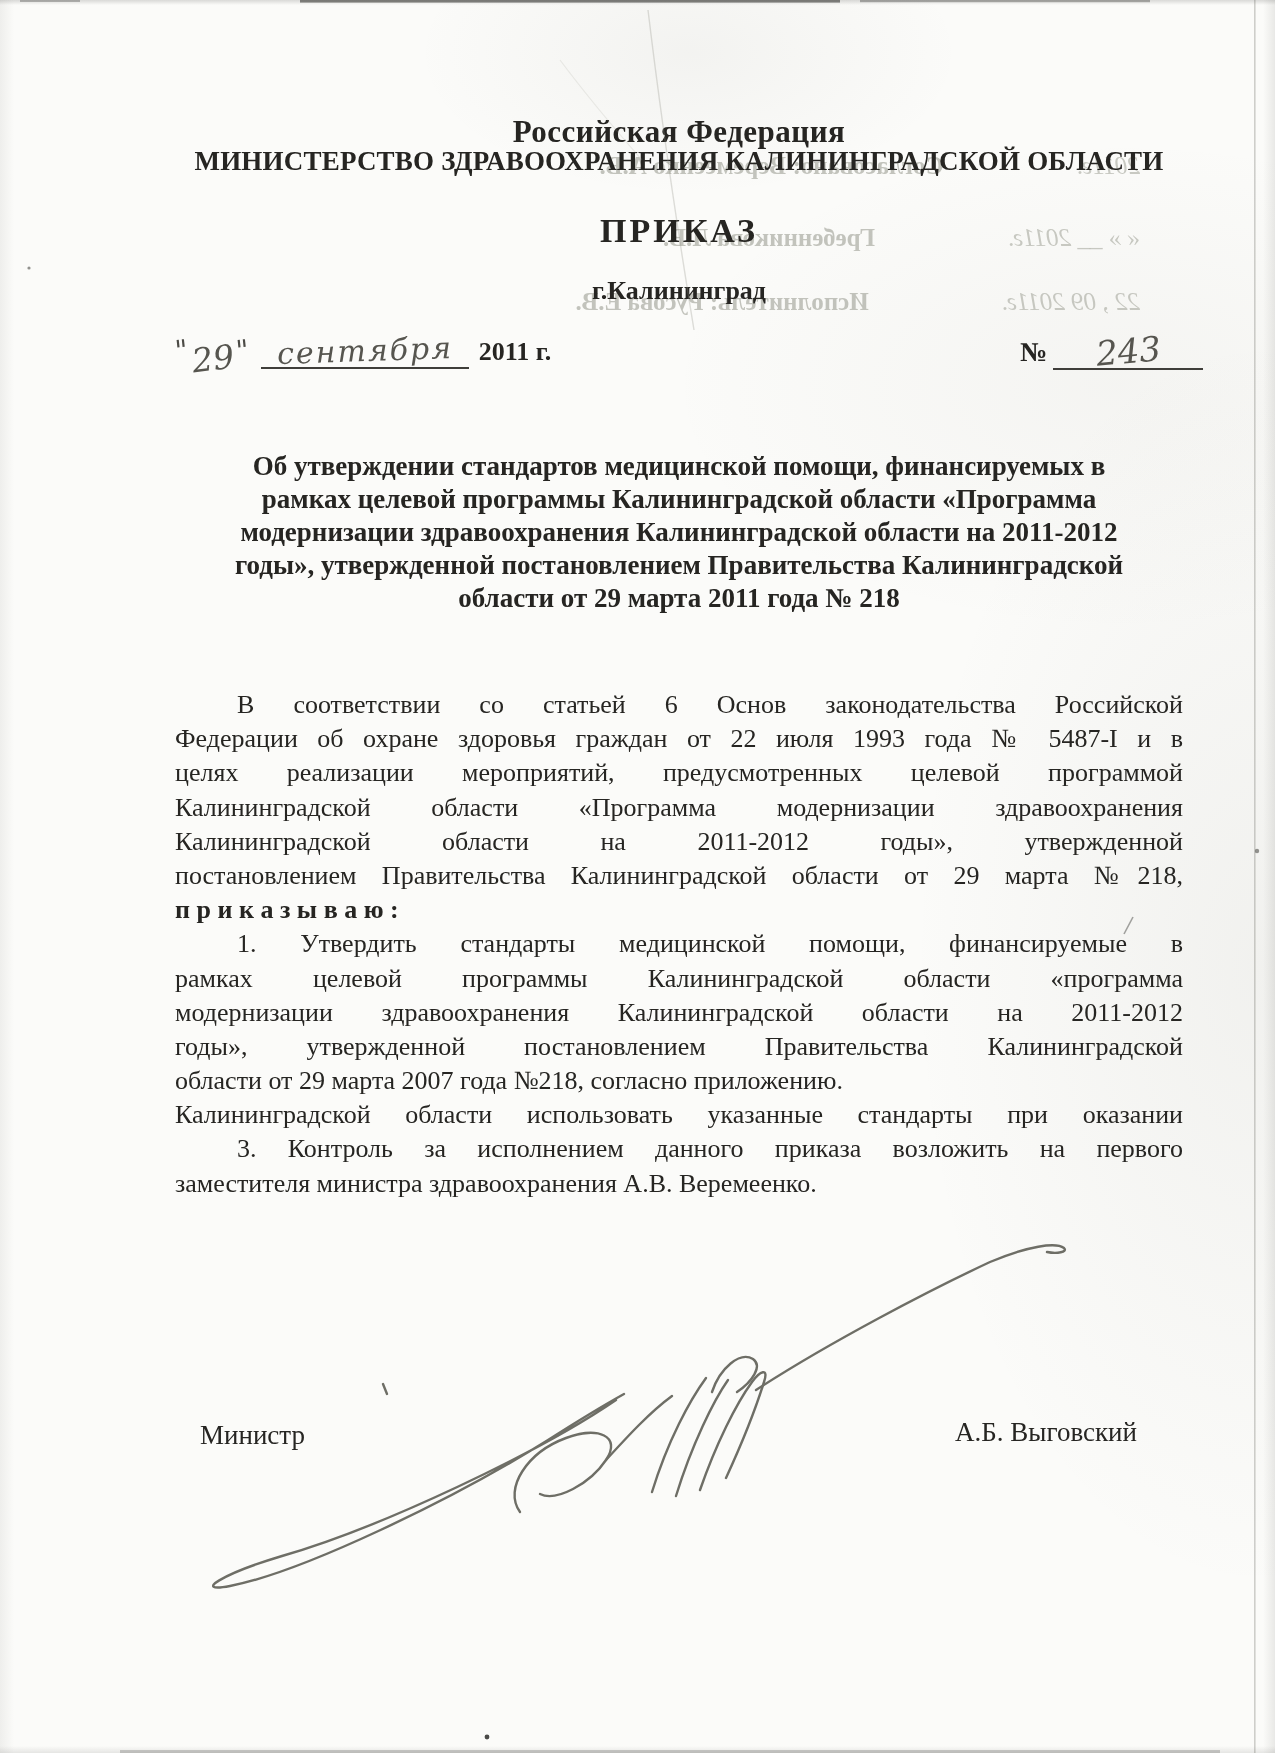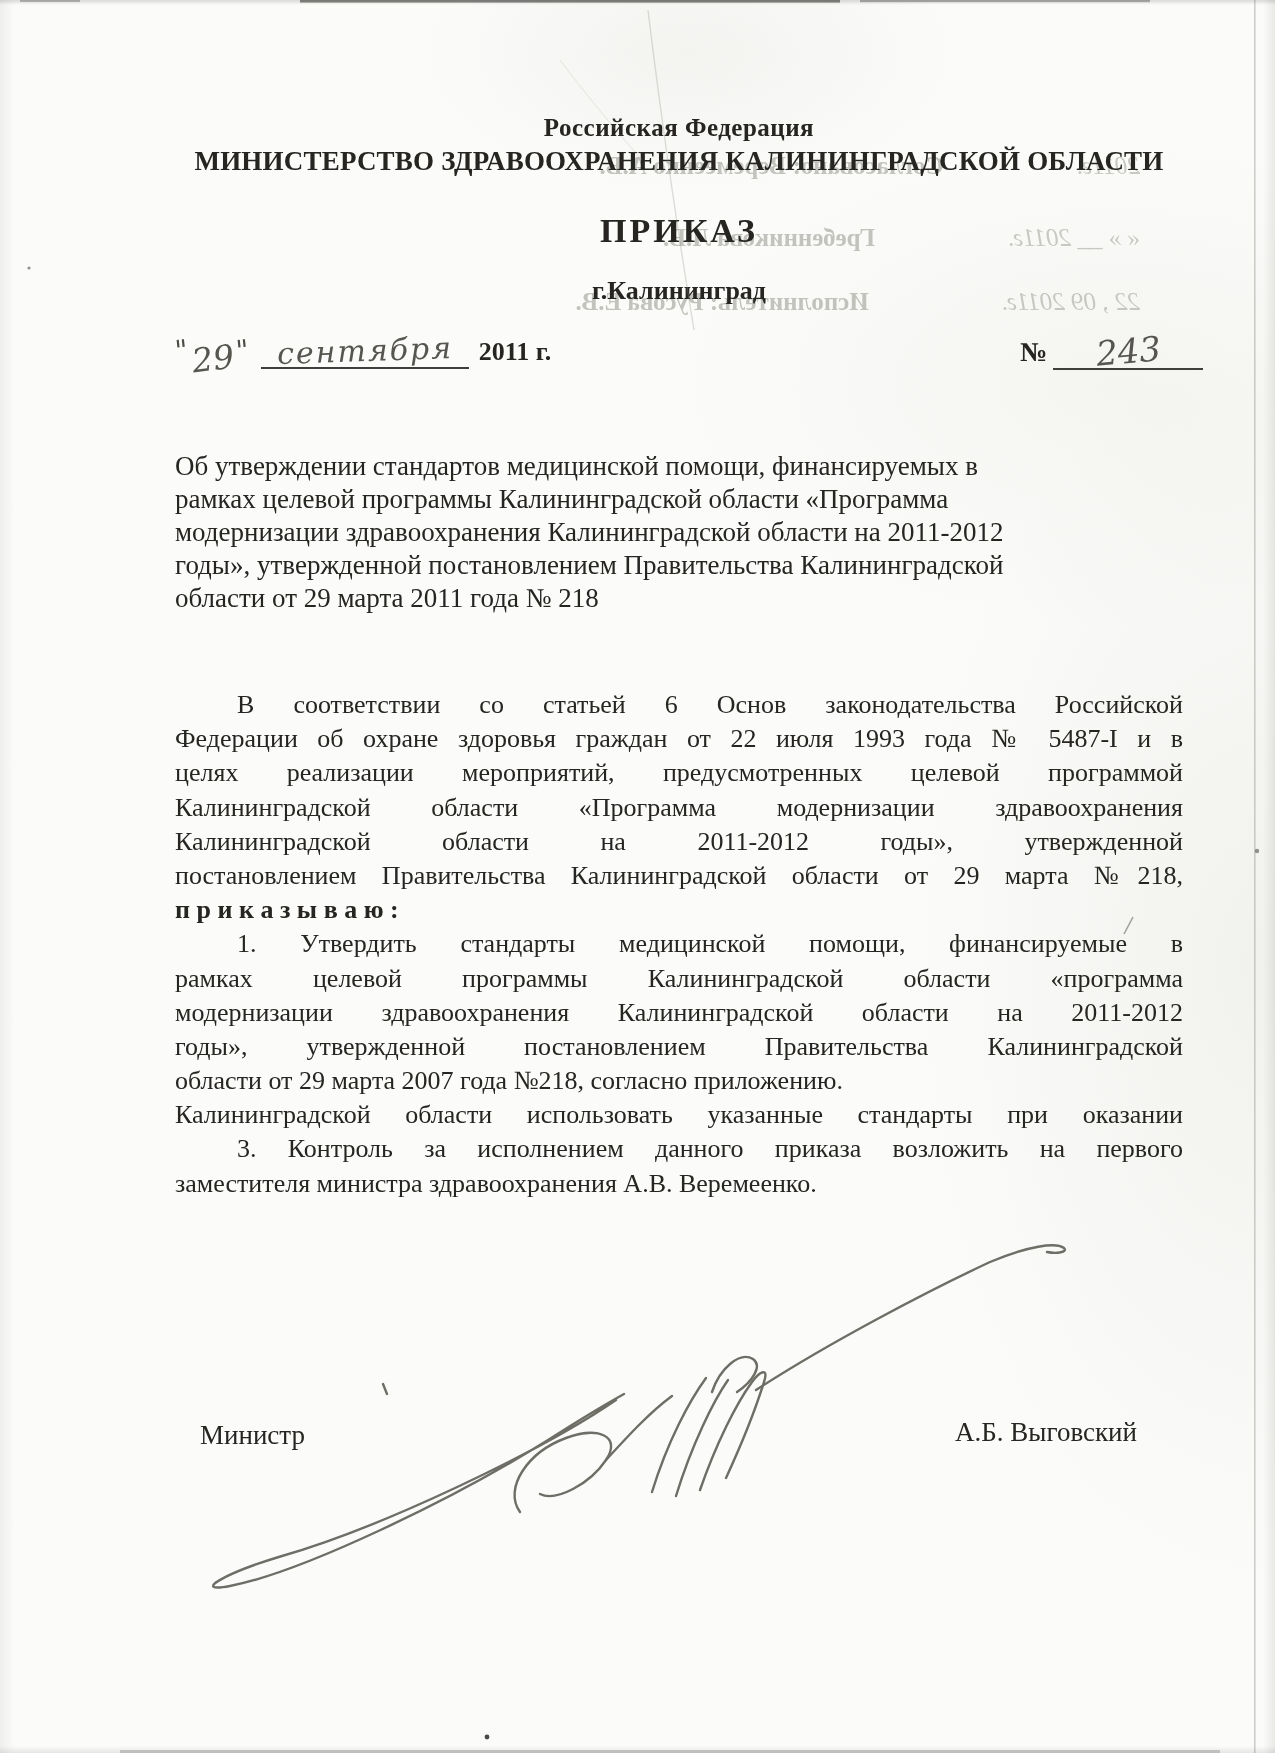--- a/index.html
+++ b/index.html
@@ -17,40 +17,40 @@
       radial-gradient(ellipse 500px 900px at 99% 55%, rgba(110,110,100,0.07), transparent 70%),
       linear-gradient(90deg, rgba(70,70,65,0.07) 0px, transparent 14px),
       linear-gradient(270deg, rgba(70,70,65,0.10) 0px, transparent 12px),
       linear-gradient(180deg, rgba(40,40,38,0.16) 0px, transparent 5px),
       linear-gradient(0deg, rgba(40,40,38,0.10) 0px, transparent 7px);
   }
   .col{position:absolute;left:175px;width:1008px;}
   .center{text-align:center;}
   .b{font-weight:bold;}
   
-  .country{top:114px;font-size:25px;letter-spacing:0.5px;}
+  .country{top:114px;font-size:31px;letter-spacing:0.5px;}
   .ministry{top:146px;font-size:27px;letter-spacing:0.2px;}
   .doctype{top:212px;font-size:34px;letter-spacing:3px;}
   .city{top:276px;font-size:26px;}
   
   .date-row{top:334px;height:52px;}
   .date-left{position:absolute;left:0;top:0;display:flex;align-items:flex-end;}
   .hand{font-family:"DejaVu Serif", serif;font-style:italic;color:#56554f;}
   .hq{font-size:28px;color:#4c4b46;transform:rotate(-6deg);margin:0 2px 8px 0;}
   .hand-day{font-size:33px;transform:rotate(-7deg);margin:0 2px;line-height:1;}
   .month-box{display:inline-block;width:208px;border-bottom:2px solid #3f3e3a;text-align:center;margin:0 6px 6px 10px;}
   .hand-month{font-size:30px;letter-spacing:2px;transform:rotate(-2deg);display:inline-block;line-height:1.1;}
   .printed-year{font-size:26px;font-weight:bold;margin:0 0 8px 4px;}
   .num-group{position:absolute;left:845px;top:0;display:flex;align-items:flex-end;}
   .num-label{font-size:27px;font-weight:bold;margin:0 6px 8px 0;}
   .num-box{display:inline-block;width:150px;border-bottom:2px solid #3f3e3a;text-align:center;margin-bottom:6px;}
   .hand-num{font-size:34px;transform:rotate(-5deg);display:inline-block;line-height:1;}
   
   .title-block{top:450px;}
-  .title-line{font-size:27px;font-weight:normal;line-height:33px;text-align:left;}
+  .title-line{font-size:27px;font-weight:bold;line-height:33px;text-align:center;}
   
   .body-block{top:688px;}
   .bline{font-size:26px;line-height:34.2px;height:34.2px;white-space:nowrap;}
   .just{white-space:normal;text-align:justify;text-align-last:justify;text-justify:inter-word;overflow:hidden;}
   .ind{padding-left:62px;}
   .bold{font-weight:bold;}
   
   .sig-role{position:absolute;left:200px;top:1420px;font-size:27px;text-align:center;}
   .sig-name{position:absolute;right:138px;top:1417px;font-size:27px;}
   

